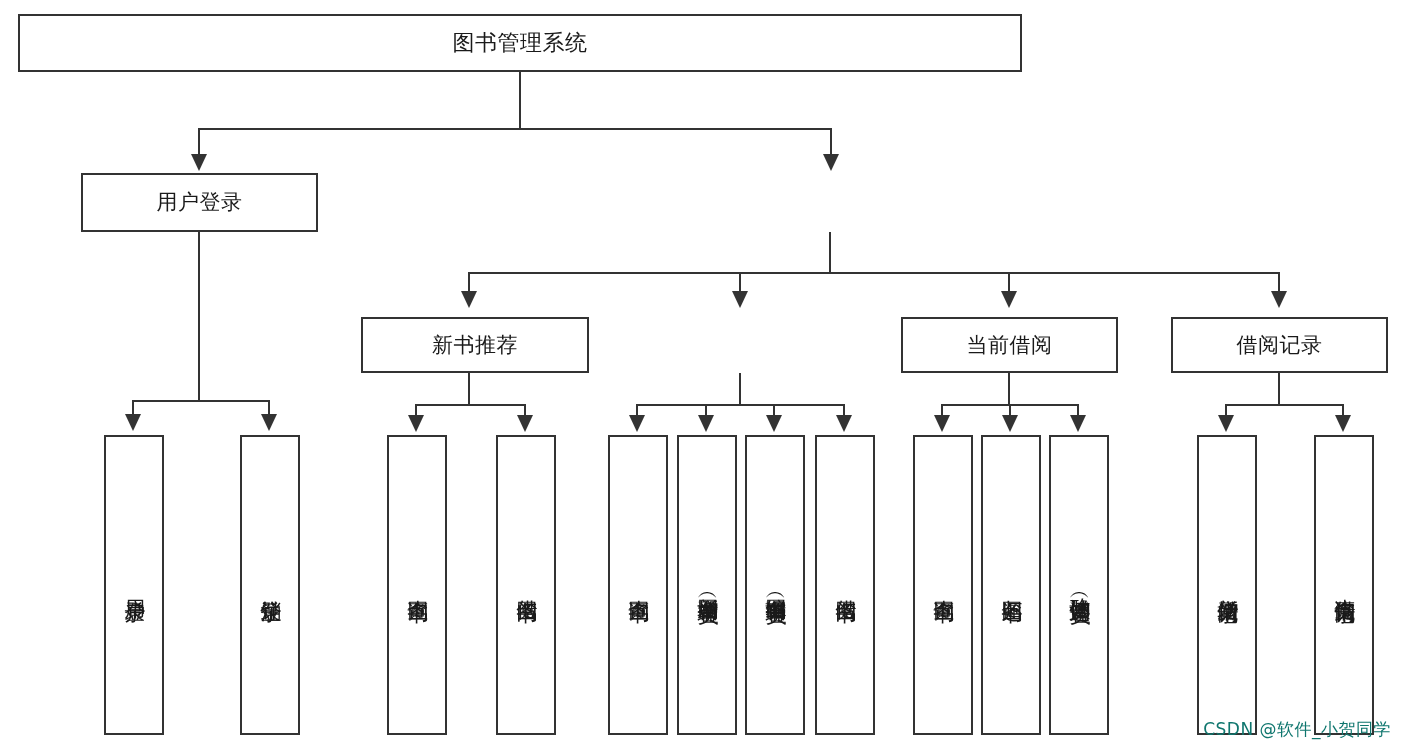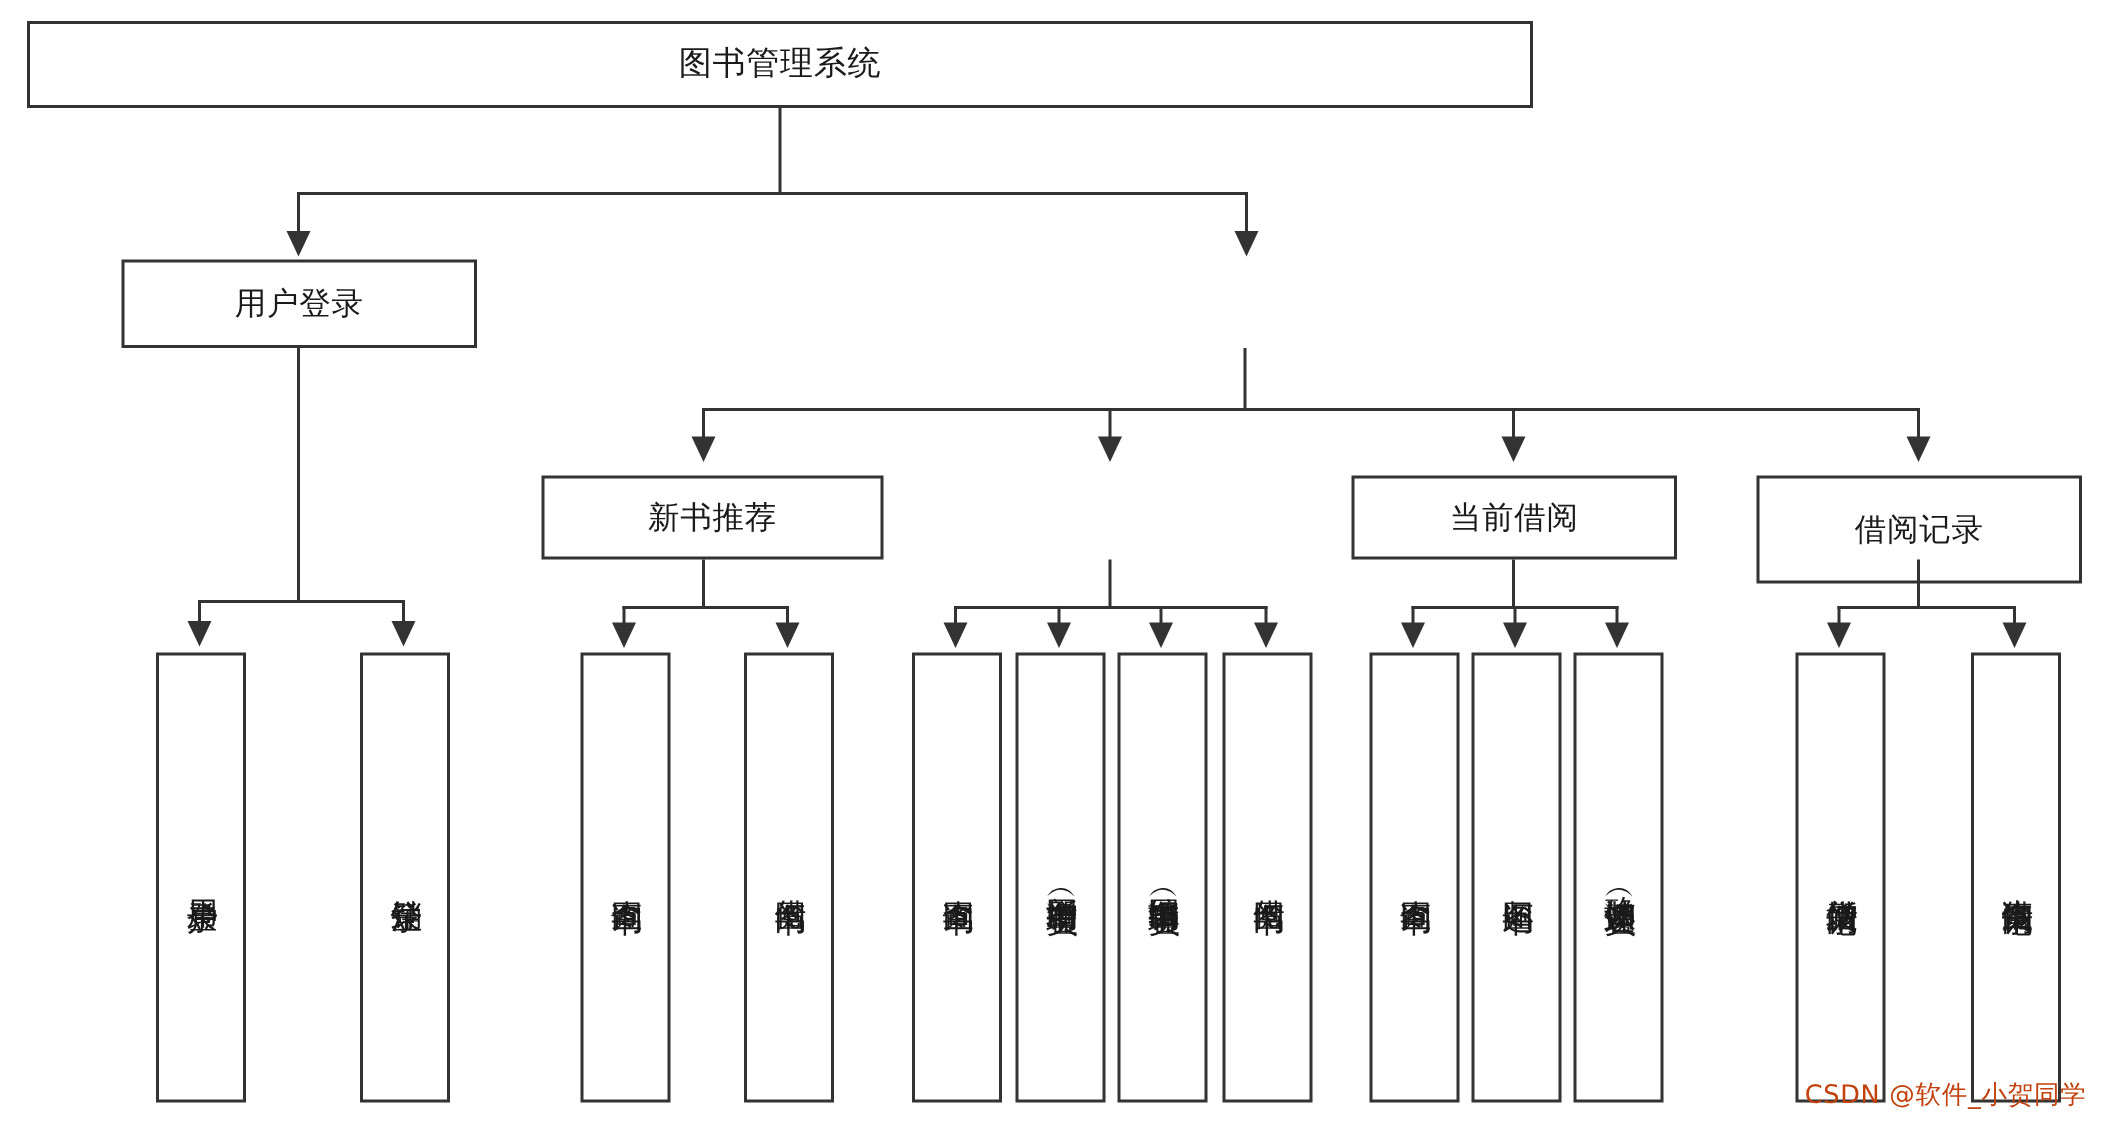--- a/index.html
+++ b/index.html
@@ -68,21 +68,21 @@
     height: 0;
     border-left: 8px solid transparent;
     border-right: 8px solid transparent;
     border-top: 17px solid #333333;
   }
   .watermark {
     position: absolute;
     right: 14px;
     bottom: 6px;
     font-size: 17px;
-    color: #c2410c;
+    color: #0f766e;
     white-space: nowrap;
     letter-spacing: 0.5px;
     pointer-events: none;
   }
 </style>
 </head>
 <body>
 
 <div id="canvas">
 
@@ -122,21 +122,21 @@
   <div class="arrow" style="left:1001px; top:291px;"></div>
   <div class="edge v" style="left:1278px; top:272px; width:2px; height:22px;"></div>
   <div class="arrow" style="left:1271px; top:291px;"></div>
 
   <div class="node horiz" style="left:361px; top:317px; width:228px; height:56px;">
     <span class="label">新书推荐</span>
   </div>
   <div class="node horiz" style="left:901px; top:317px; width:217px; height:56px;">
     <span class="label">当前借阅</span>
   </div>
-  <div class="node horiz" style="left:1171px; top:317px; width:217px; height:72px;">
+  <div class="node horiz" style="left:1171px; top:317px; width:217px; height:56px;">
     <span class="label">借阅记录</span>
   </div>
 
   <div class="edge v" style="left:468px; top:373px; width:2px; height:31px;"></div>
   <div class="edge h" style="left:415px; top:404px; width:111px; height:2px;"></div>
   <div class="edge v" style="left:415px; top:404px; width:2px; height:14px;"></div>
   <div class="arrow" style="left:408px; top:415px;"></div>
   <div class="edge v" style="left:524px; top:404px; width:2px; height:14px;"></div>
   <div class="arrow" style="left:517px; top:415px;"></div>
 

